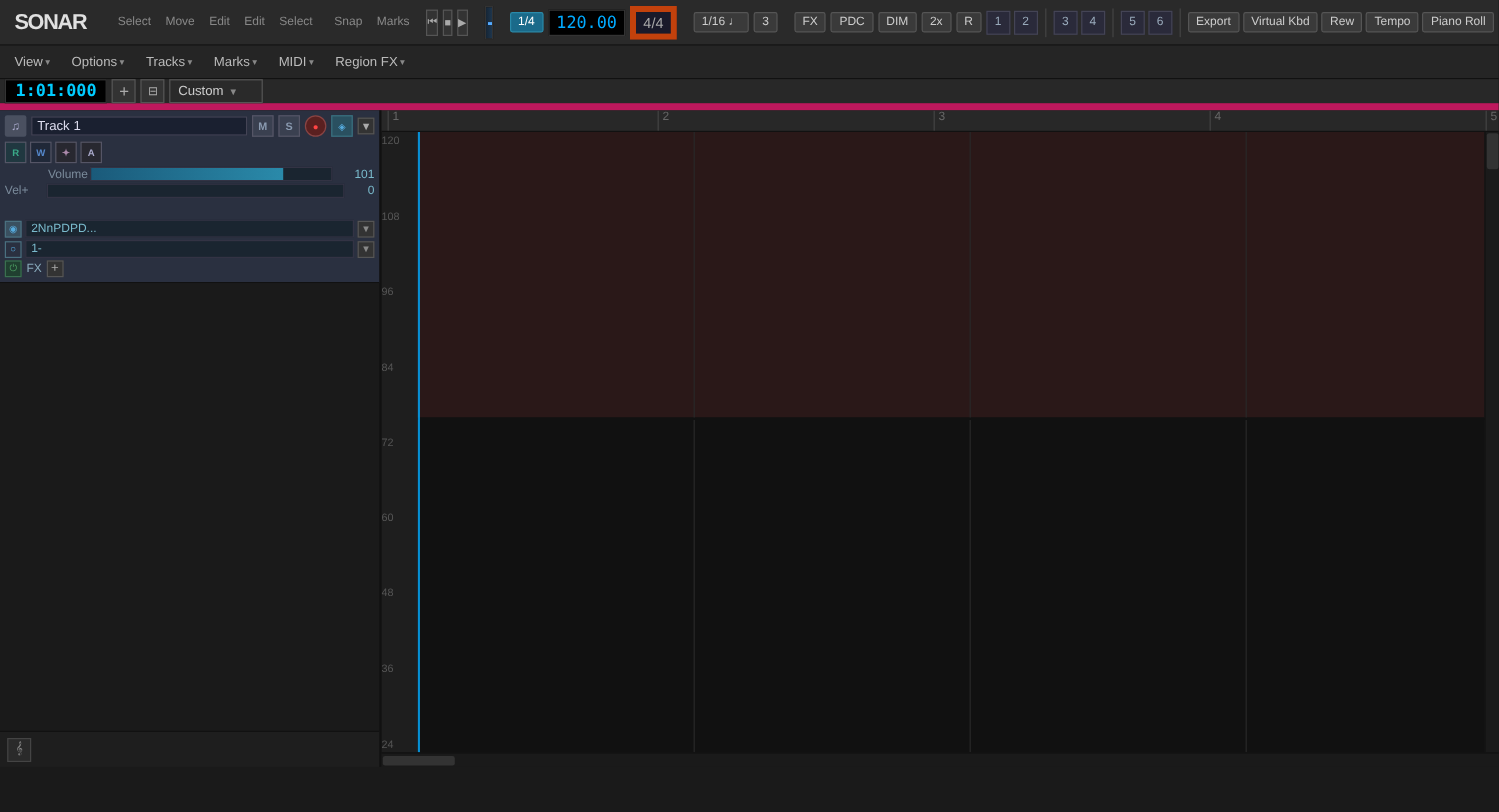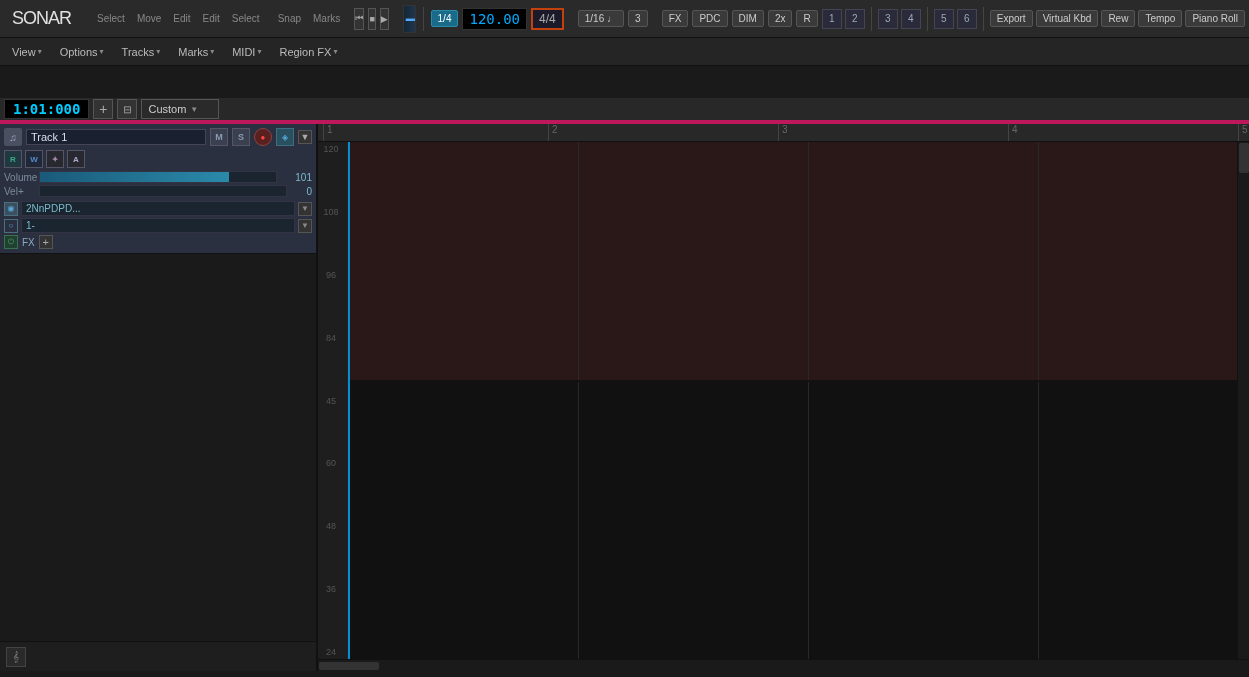--- a/index.html
+++ b/index.html
@@ -19,21 +19,21 @@
       display: flex;
       align-items: center;
       height: 38px;
       background: #2a2a2a;
       border-bottom: 1px solid #111;
       padding: 0 4px;
       gap: 4px;
     }
     .logo {
       font-size: 18px;
-      font-weight: normal;
+      font-weight: bold;
       color: #e0e0e0;
       letter-spacing: -1px;
       padding: 0 8px;
     }
     .toolbar-btn {
       background: #3a3a3a;
       border: 1px solid #555;
       color: #ccc;
       padding: 2px 6px;
       font-size: 10px;
@@ -67,21 +67,21 @@
     .tempo-display {
       background: #000;
       border: 1px solid #333;
       color: #00aaff;
       font-size: 14px;
       font-family: monospace;
       padding: 2px 6px;
     }
     .meter-display {
       background: #1a1a2a;
-      border: 2px solid #c2410c;
+      border: 5px solid #c2410c;
       color: #aaa;
       padding: 2px 6px;
       font-size: 12px;
     }
 
     
     .menu-bar {
       display: flex;
       align-items: center;
       height: 28px;
@@ -103,24 +103,23 @@
       font-size: 8px;
       color: #888;
     }
 
     
     .timeline-header-row {
       display: flex;
       align-items: center;
       height: 26px;
       background: #282828;
-      border-bottom: 4px solid #be185d;
+      border-bottom: 6px solid #be185d;
       padding: 0 4px;
       gap: 4px;
-      margin-top: 32px;
     }
     .add-track-btn {
       width: 20px;
       height: 20px;
       background: #333;
       border: 1px solid #555;
       color: #aaa;
       display: flex;
       align-items: center;
       justify-content: center;
@@ -296,20 +295,21 @@
     
     .slider-row {
       display: flex;
       align-items: center;
       margin-bottom: 2px;
     }
     .slider-label {
       width: 35px;
       color: #7a8a9a;
       font-size: 10px;
+      margin-left: 36px;
     }
     .slider-bar {
       flex: 1;
       height: 12px;
       background: #1a2530;
       border: 1px solid #334;
       position: relative;
       cursor: pointer;
     }
     .slider-fill {
@@ -318,21 +318,21 @@
     }
     .slider-value {
       width: 35px;
       text-align: right;
       color: #7abacc;
       font-size: 10px;
     }
     .vel-row {
       display: flex;
       align-items: center;
-      margin-bottom: 4px;
+      margin-bottom: 18px;
     }
     .vel-label {
       width: 35px;
       color: #7a8a9a;
       font-size: 10px;
     }
     .vel-bar {
       flex: 1;
       height: 12px;
       background: #1a2530;
@@ -479,21 +479,21 @@
       background: #1e1e1e;
       border-right: 1px solid #222;
       display: flex;
       flex-direction: column;
       justify-content: space-between;
       padding: 2px 0;
     }
     .velocity-label {
       color: #555;
       font-size: 9px;
-      text-align: center;
+      text-align: left;
       padding-right: 3px;
     }
     .number-btn {
       background: #2a2a3a;
       border: 1px solid #445;
       color: #99aabb;
       width: 20px;
       height: 20px;
       display: flex;
       align-items: center;
@@ -714,21 +714,21 @@
       <div class="ruler-mark" style="left:920px;">5</div>
     </div>
 
     <div class="piano-roll-content">
 
       <div class="velocity-labels">
         <span class="velocity-label">120</span>
         <span class="velocity-label">108</span>
         <span class="velocity-label">96</span>
         <span class="velocity-label">84</span>
-        <span class="velocity-label">45</span>
+        <span class="velocity-label">72</span>
         <span class="velocity-label">60</span>
         <span class="velocity-label">48</span>
         <span class="velocity-label">36</span>
         <span class="velocity-label">24</span>
       </div>
 
       <div class="note-grid" style="position:relative;">
 
         <div style="position:absolute;top:0;left:0;right:0;height:238px;background:#2a1818;"></div>
 

